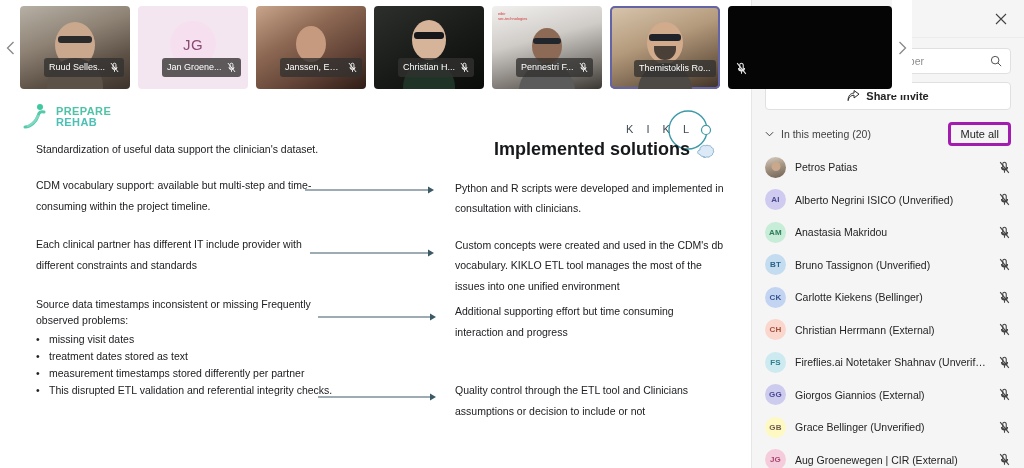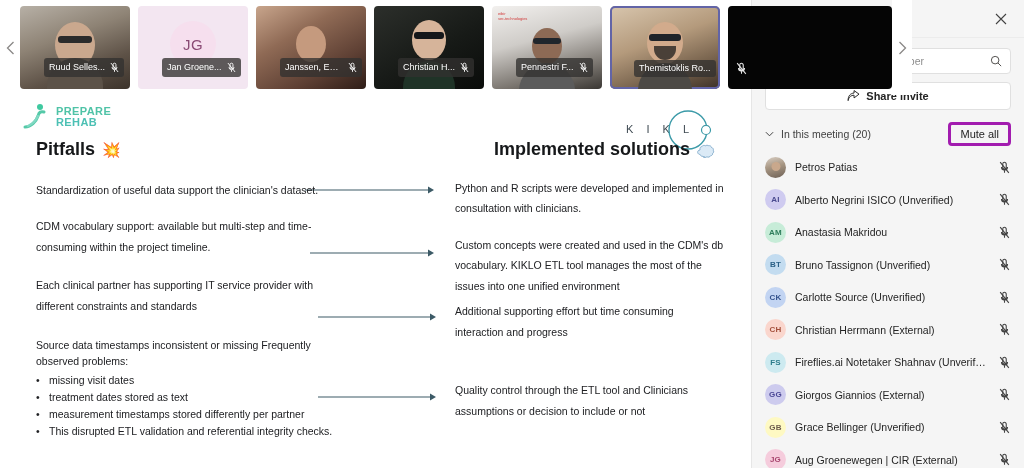--- a/index.html
+++ b/index.html
@@ -283,27 +283,23 @@
         </g>
         <g fill="#3c5a66">
           <path d="M428 91.6 L434 95 L428 98.4 Z"></path>
           <path d="M428 154.6 L434 158 L428 161.4 Z"></path>
           <path d="M430 218.6 L436 222 L430 225.4 Z"></path>
           <path d="M430 298.6 L436 302 L430 305.4 Z"></path>
         </g>
       </svg>
 
       <div class="left-col">
-        <div class="pitfall-head">
-          <h1 class="col-title">Pitfalls</h1>
-          <span style="font-size:15px">💥</span>
-        </div>
         <div class="blk" style="margin-bottom:16px">Standardization of useful data support the clinician's dataset.</div>
         <div class="blk" style="margin-bottom:18px">CDM vocabulary support: available but multi-step and time-consuming within the project timeline.</div>
-        <div class="blk" style="margin-bottom:22px">Each clinical partner has supporting IT service provider with different constraints and standards</div>
+        <div class="blk" style="margin-bottom:22px">Each clinical partner has different IT include provider with different constraints and standards</div>
         <div class="blk tight" style="line-height:1.45;margin-bottom:3px;width:320px">Source data timestamps inconsistent or missing Frequently observed problems:</div>
         <ul class="bullets">
           <li>
               <span class="dot">•</span>
               <span>missing visit dates</span>
             </li>
           <li>
               <span class="dot">•</span>
               <span>treatment dates stored as text</span>
             </li>
@@ -414,21 +410,21 @@
           <div class="pmic">
             <svg width="11" height="13" viewBox="0 0 10 12">
                 <path d="M5 1.2a1.6 1.6 0 0 1 1.6 1.6v3a1.6 1.6 0 0 1-3.2 0v-3A1.6 1.6 0 0 1 5 1.2zM2.2 5.6a2.8 2.8 0 0 0 5.6 0M5 8.6v2.2" fill="none" stroke="#424242" stroke-width="1"></path>
                 <path d="M1 1l8 10" stroke="#424242" stroke-width="1"></path>
               </svg>
           </div>
         </div>
 
         <div class="prow">
           <div class="av" style="background:#c2d4f2;color:#34528c">CK</div>
-          <div class="pname">Carlotte Source (Unverified)</div>
+          <div class="pname">Carlotte Kiekens (Bellinger)</div>
           <div class="pmic">
             <svg width="11" height="13" viewBox="0 0 10 12">
                 <path d="M5 1.2a1.6 1.6 0 0 1 1.6 1.6v3a1.6 1.6 0 0 1-3.2 0v-3A1.6 1.6 0 0 1 5 1.2zM2.2 5.6a2.8 2.8 0 0 0 5.6 0M5 8.6v2.2" fill="none" stroke="#424242" stroke-width="1"></path>
                 <path d="M1 1l8 10" stroke="#424242" stroke-width="1"></path>
               </svg>
           </div>
         </div>
 
         <div class="prow">
           <div class="av" style="background:#fad6cd;color:#a4503c">CH</div>

